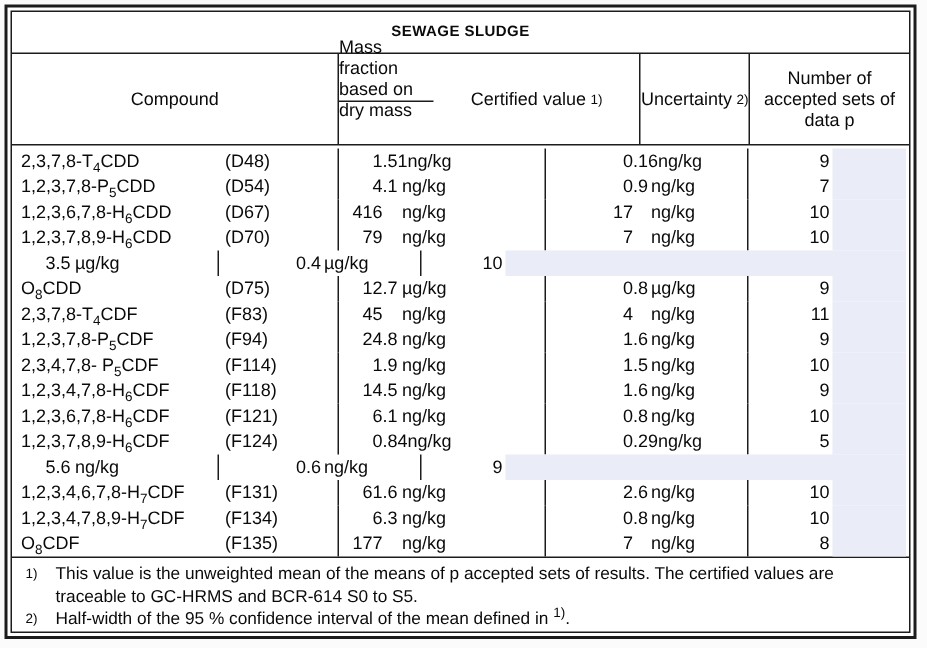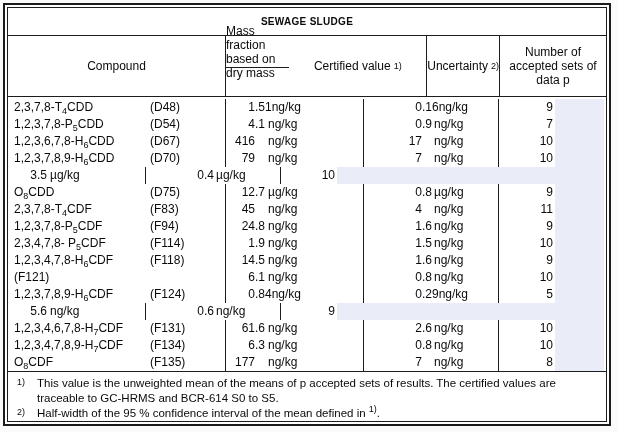--- a/index.html
+++ b/index.html
@@ -268,20 +268,21 @@
               <span class="fp">.6</span>
               <span class="un">ng/kg</span>
             </div>
             <div class="c4">
               <span class="n">9</span>
               <span class="hl" style="background: rgb(234, 236, 248);"></span>
             </div>
           </div>
           <div class="row">
             <div class="c1">
+              <span class="nm">1,2,3,6,7,8-H<sub>6</sub>CDF</span>
               <span class="cd">(F121)</span>
             </div>
             <div class="c2">
               <span class="ip">6</span>
               <span class="fp">.1</span>
               <span class="un">ng/kg</span>
             </div>
             <div class="c3">
               <span class="ip">0</span>
               <span class="fp">.8</span>

